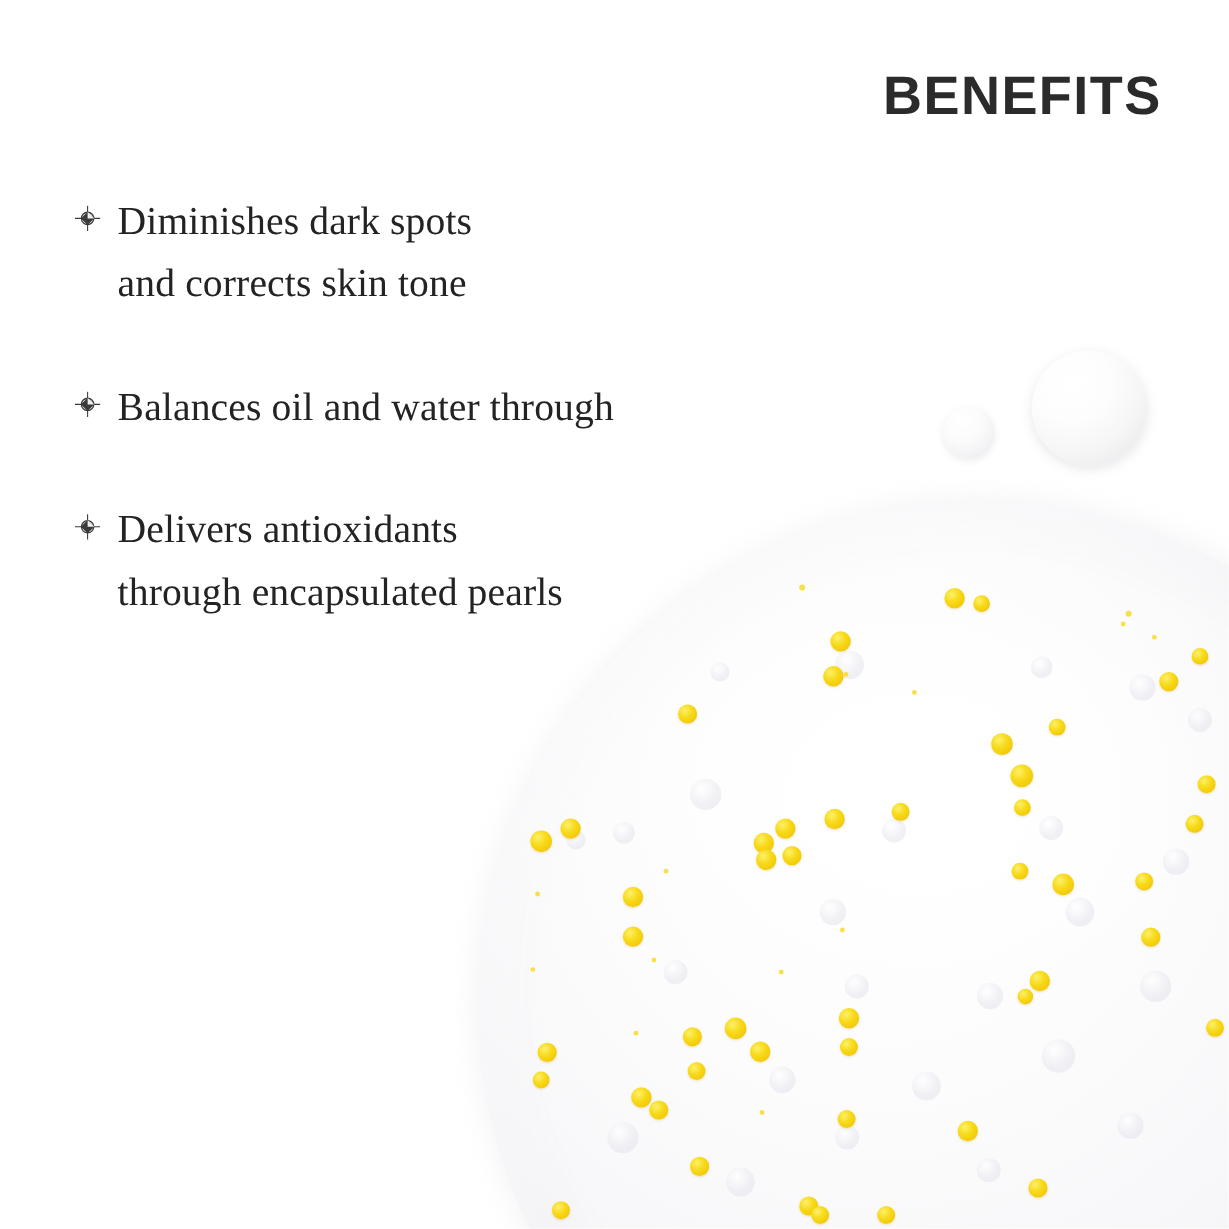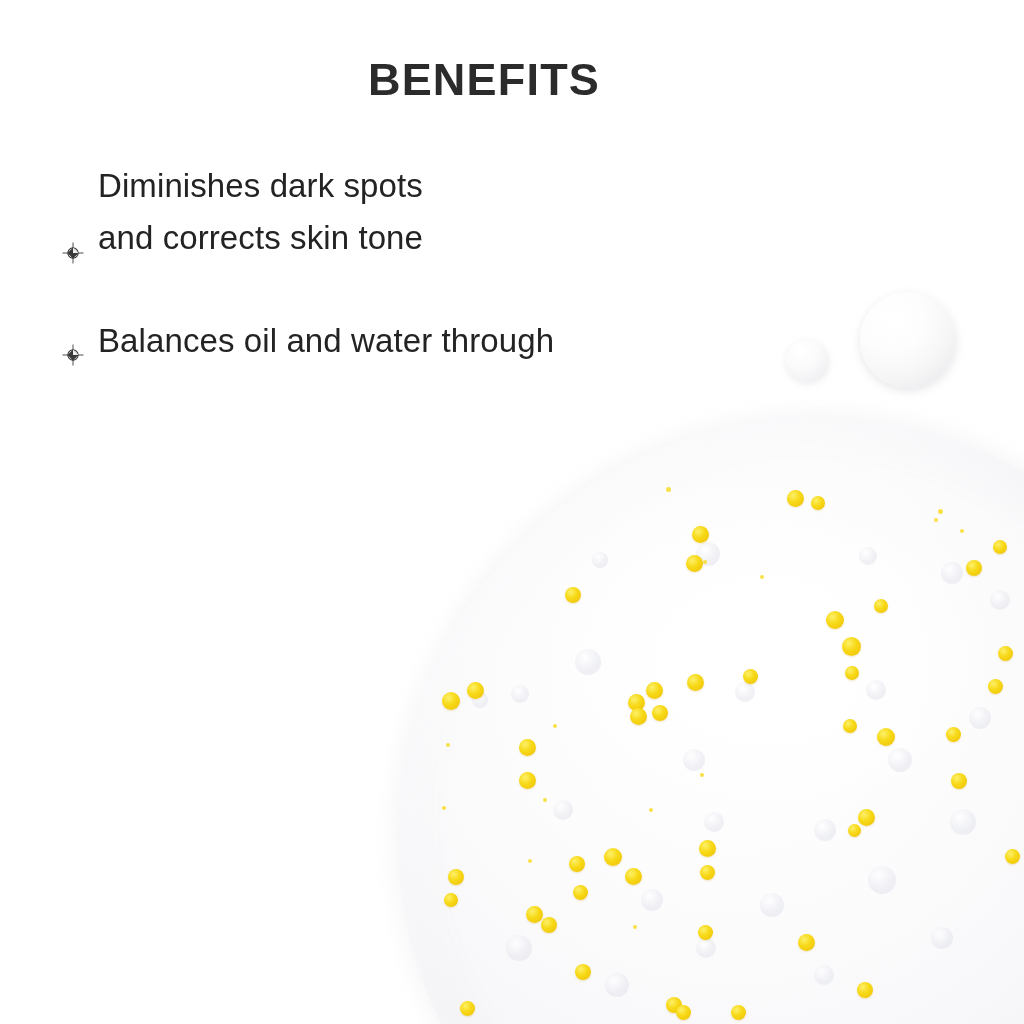--- a/index.html
+++ b/index.html
@@ -15,41 +15,42 @@
     overflow: hidden;
     font-family: "Liberation Sans", "DejaVu Sans", sans-serif;
   }
 
   
   #title {
     position: absolute;
     top: 56px;
     left: 0;
     width: 968px;
-    text-align: center;
+    text-align: right;
     font-size: 45px;
     font-weight: 700;
     letter-spacing: 1.2px;
     color: #2b2b2b;
     z-index: 40;
     line-height: 1.05;
   }
 
   
   #benefits-list {
     position: absolute;
     top: 160px;
     left: 62px;
     width: 700px;
     z-index: 40;
   }
   .benefit-item {
     display: flex;
-    align-items: flex-end;
+    align-items: flex-start;
     margin-bottom: 51px;
+    font-family: Liberation Serif, serif;
   }
   .benefit-marker {
     flex: 0 0 auto;
     width: 22px;
     height: 22px;
     margin-top: 11px;
     margin-right: 14px;
     position: relative;
   }
   .benefit-marker svg { display: block; }
@@ -278,15 +279,28 @@
           <svg width="22" height="22" viewBox="0 0 22 22">
             <line x1="11" y1="0.5" x2="11" y2="21.5" stroke="#3a3a3a" stroke-width="0.9"></line>
             <line x1="0.5" y1="11" x2="21.5" y2="11" stroke="#3a3a3a" stroke-width="0.9"></line>
             <circle cx="11" cy="11" r="5.1" fill="none" stroke="#3a3a3a" stroke-width="1.1"></circle>
             <path d="M11 5.4 L16.6 11 L11 16.6 L5.4 11 Z" fill="#3a3a3a"></path>
             <path d="M11 5.4 L16.6 11 L11 11 Z" fill="#ffffff" opacity="0.92"></path>
           </svg>
         </span>
         <span class="benefit-text">Balances oil and water through</span>
       </div>
+      <div class="benefit-item">
+        <span class="benefit-marker">
+          <svg width="22" height="22" viewBox="0 0 22 22">
+            <line x1="11" y1="0.5" x2="11" y2="21.5" stroke="#3a3a3a" stroke-width="0.9"></line>
+            <line x1="0.5" y1="11" x2="21.5" y2="11" stroke="#3a3a3a" stroke-width="0.9"></line>
+            <circle cx="11" cy="11" r="5.1" fill="none" stroke="#3a3a3a" stroke-width="1.1"></circle>
+            <path d="M11 5.4 L16.6 11 L11 16.6 L5.4 11 Z" fill="#3a3a3a"></path>
+            <path d="M11 5.4 L16.6 11 L11 11 Z" fill="#ffffff" opacity="0.92"></path>
+          </svg>
+        </span>
+        <span class="benefit-text">Delivers antioxidants
+through encapsulated pearls</span>
+      </div>
     </div>
 
 </div>
 
 </body></html>

